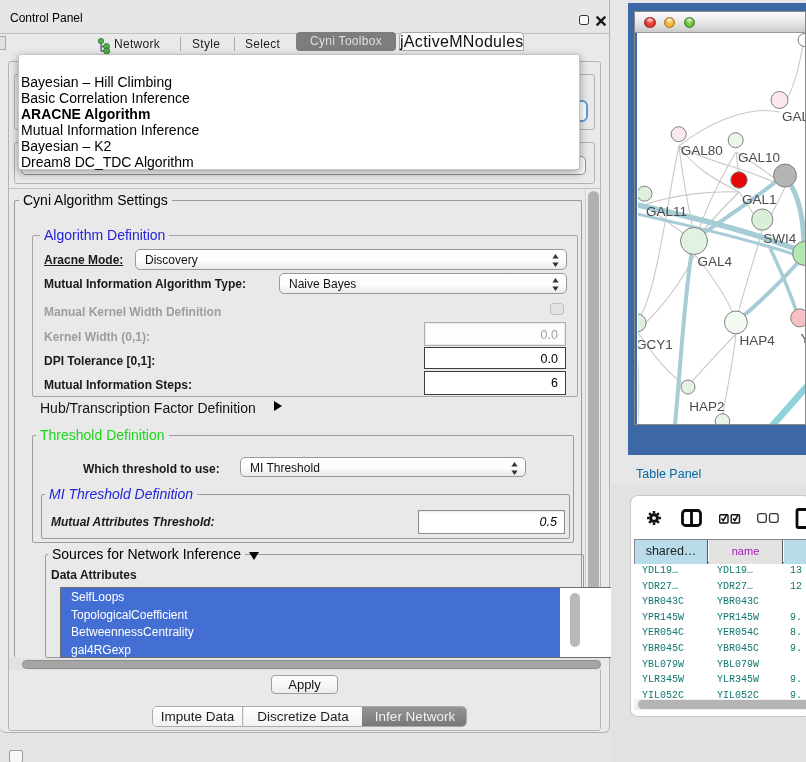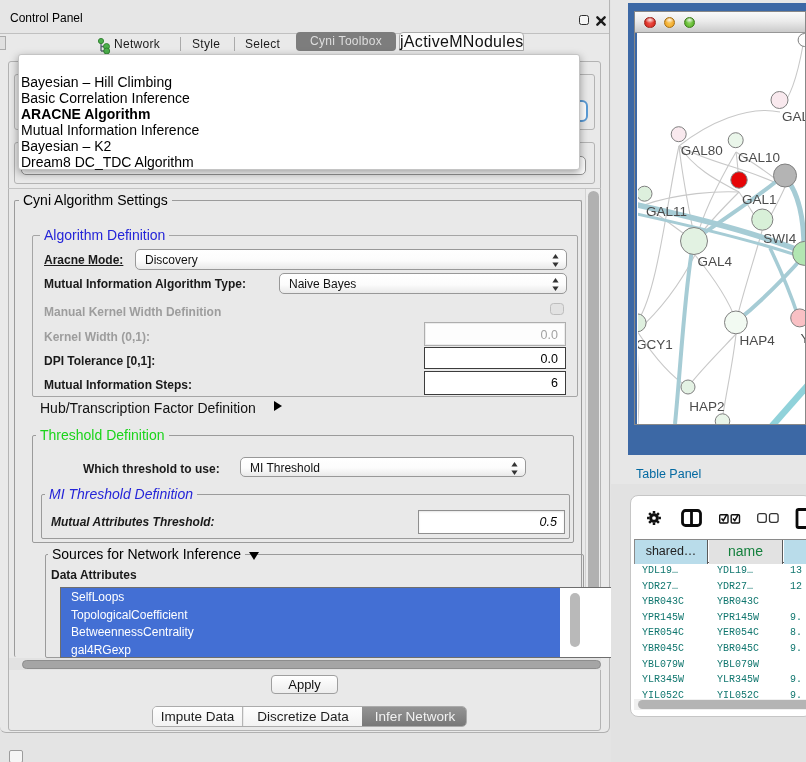--- a/index.html
+++ b/index.html
@@ -242,21 +242,21 @@
 <svg class="abs" style="left:757px; top:513px;" width="22" height="11" viewBox="0 0 22 11">
   <rect x="0.7" y="0.7" width="8.6" height="8.6" rx="2" fill="none" stroke="#333" stroke-width="1.3"></rect>
   <rect x="12.5" y="0.7" width="8.6" height="8.6" rx="2" fill="none" stroke="#333" stroke-width="1.3"></rect>
 </svg>
 <svg class="abs" style="left:795px; top:508px;" width="11" height="21" viewBox="0 0 11 21">
   <path d="M2 3 Q2 1.5 3.5 1.5 H11 M2 3 V18 Q2 19.5 3.5 19.5 H11" fill="none" stroke="#0a0a0a" stroke-width="2.8"></path>
 </svg>
 
 <div class="abs" style="left:634px; top:539px; width:172px; height:24px; border-top:1px solid #8a8a8a; border-bottom:1px solid #5a5a5a;">
   <div class="abs" style="left:0; top:0; width:74px; height:24px; background:#b9dcea; border-left:1px solid #8a8a8a; border-right:1px solid #5a5a5a; font-size:12.5px; color:#222; text-align:center; line-height:23px;">shared…</div>
-  <div class="abs" style="left:75px; top:0; width:74px; height:24px; background:#e2e2e2; border-right:1px solid #5a5a5a; font-size:14px; color:#15803d; text-align:center; line-height:23px;">name</div>
+  <div class="abs" style="left:75px; top:0; width:74px; height:24px; background:#e2e2e2; border-right:1px solid #5a5a5a; font-size:11px; color:#a21caf; text-align:center; line-height:23px;">name</div>
   <div class="abs" style="left:150px; top:0; width:22px; height:24px; background:#b9dcea;"></div>
 </div>
 <div class="abs" style="left:634px; top:563px; width:172px; height:137px; overflow:hidden; font-size:10px; color:#0f766e;font-family:Liberation Mono, monospace;">
   <div class="abs" style="left:8px; top:0; line-height:15.6px;">YDL19…<br>YDR27…<br>YBR043C<br>YPR145W<br>YER054C<br>YBR045C<br>YBL079W<br>YLR345W<br>YIL052C</div>
   <div class="abs" style="left:83px; top:0; line-height:15.6px;">YDL19…<br>YDR27…<br>YBR043C<br>YPR145W<br>YER054C<br>YBR045C<br>YBL079W<br>YLR345W<br>YIL052C</div>
   <div class="abs" style="left:156px; top:0; line-height:15.6px;">13<br>12<br>&nbsp;<br>9.<br>8.<br>9.<br>&nbsp;<br>9.<br>9.</div>
 </div>
 <div class="abs" style="left:634px; top:699px; width:172px; height:11px; background:#f0f0f0;"></div>
 <div class="abs" style="left:638px; top:700px; width:168px; height:9px; background:#b4b4b4; border-radius:5px 0 0 5px;"></div>
 

